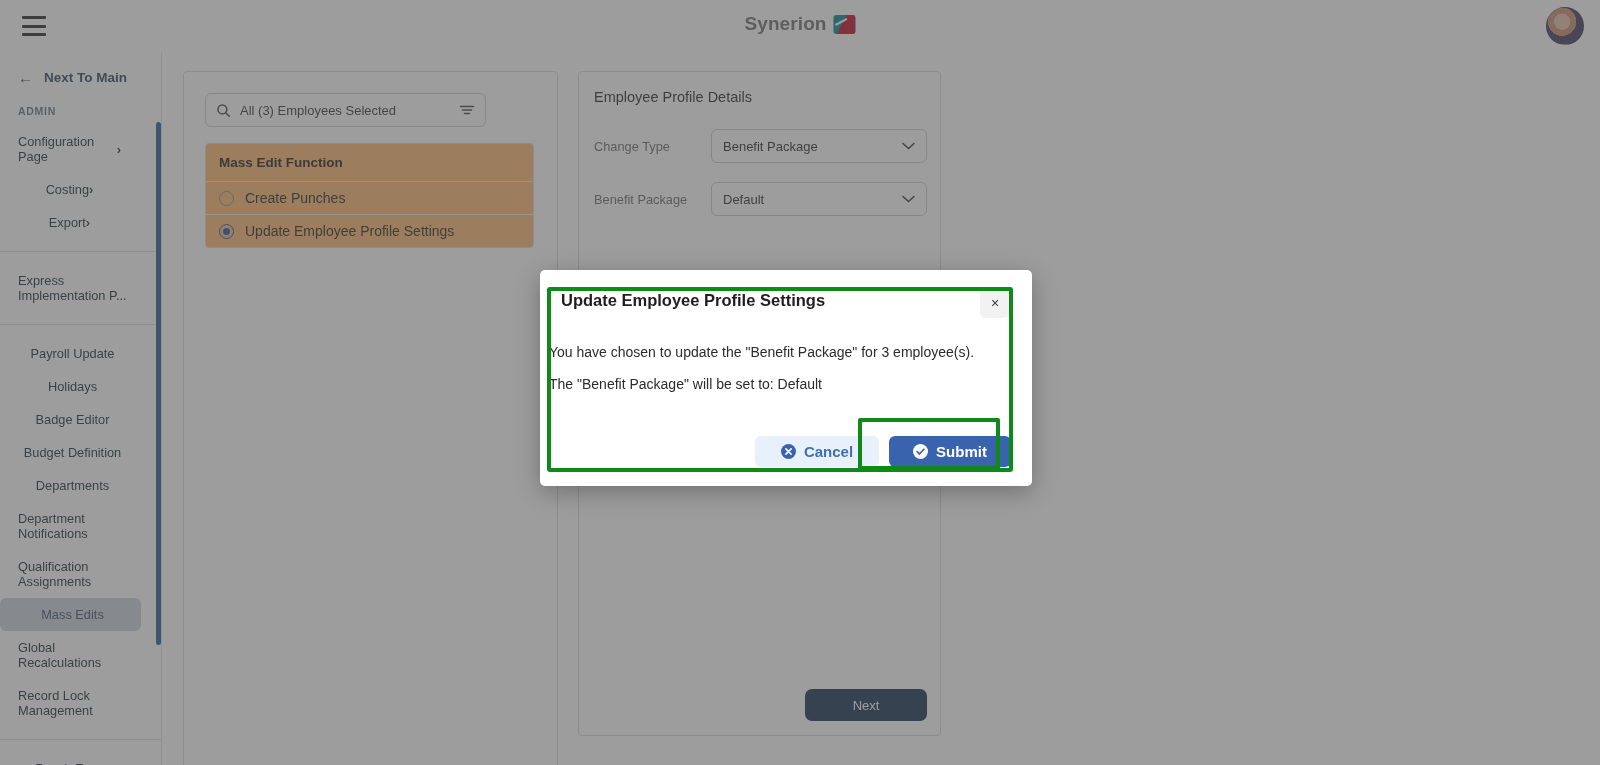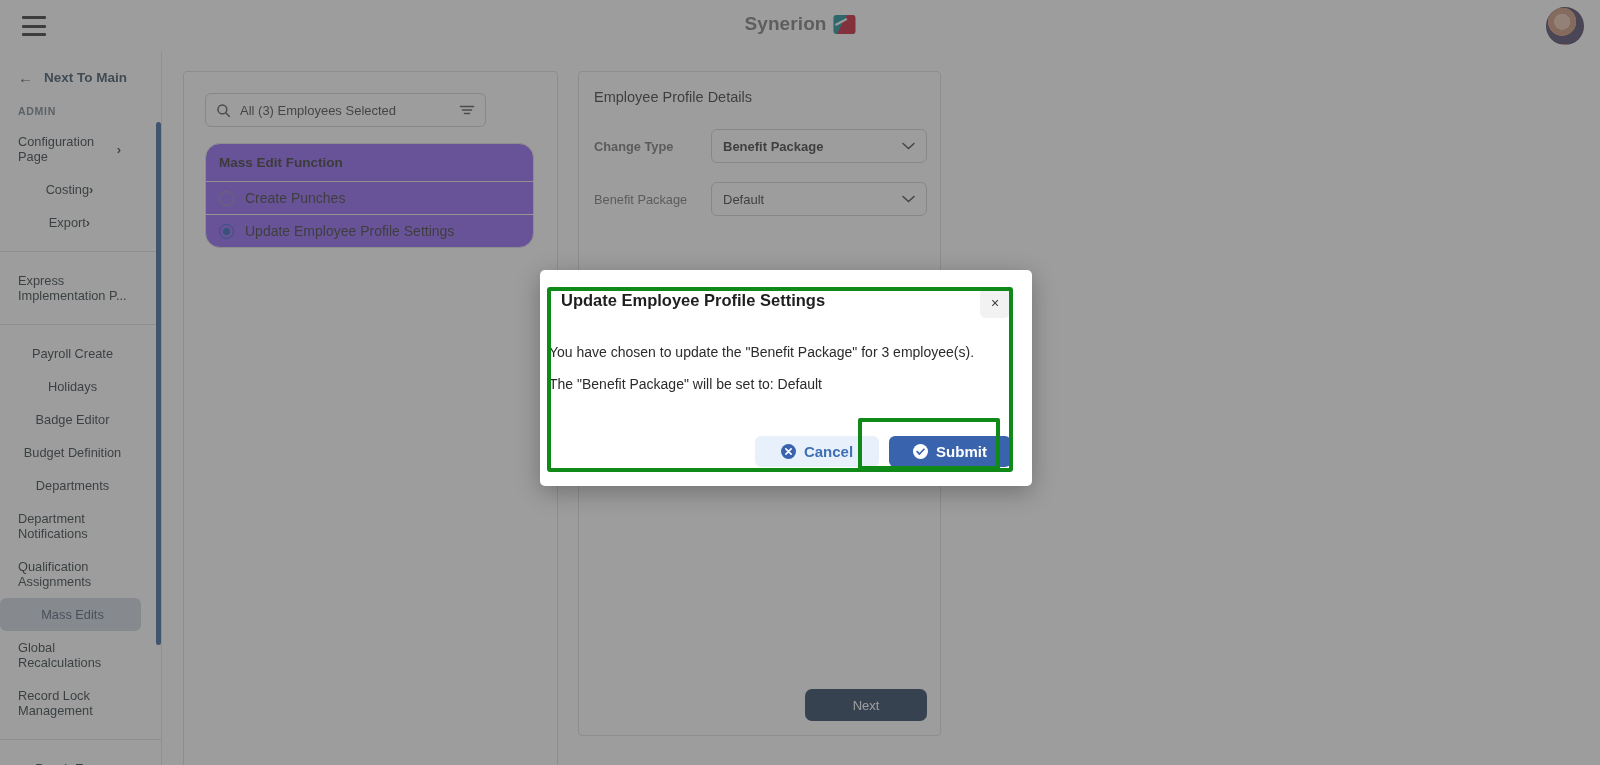--- a/index.html
+++ b/index.html
@@ -104,21 +104,21 @@
     position: absolute; left: 21px; top: 21px; width: 281px; height: 34px;
     border: 1px solid #cfcfcf; border-radius: 6px;
     display: flex; align-items: center; gap: 9px; padding: 0 10px;
     cursor: text;
   }
   .search-box .sv { flex: 1; font-size: 13px; color: #3b3b3b; }
   .ico { color: #4a4a4a; display: inline-flex; align-items: center; }
 
   .me-card {
     position: absolute; left: 21px; top: 71px; width: 329px;
-    border: 1px solid #dcdcdc; border-radius: 15px; background: #8b5cf6;
+    border: 1px solid #dcdcdc; border-radius: 4px; background: #fdba74;
   }
   .me-head {
     padding: 11px 13px; font-size: 13.5px; font-weight: 700; color: #262626;
     border-bottom: 1px solid #e4e4e4;
   }
   .radio-row {
     display: flex; align-items: center; gap: 11px;
     padding: 8px 13px; font-size: 14px; color: #2d2d2d; cursor: pointer;
     border-bottom: 1px solid #ededed;
   }
@@ -244,21 +244,21 @@
 
     <div class="nav-sep"></div>
 
     <div class="nav-item">
       <span>Express Implementation P...</span>
     </div>
 
     <div class="nav-sep"></div>
 
     <div class="nav-item">
-      <span>Payroll Create</span>
+      <span>Payroll Update</span>
     </div>
     <div class="nav-item">
       <span>Holidays</span>
     </div>
     <div class="nav-item">
       <span>Badge Editor</span>
     </div>
     <div class="nav-item">
       <span>Budget Definition</span>
     </div>
@@ -319,21 +319,21 @@
         <div class="radio-row">
           <span class="radio on"></span>
           <span>Update Employee Profile Settings</span>
         </div>
       </div>
     </div>
 
     <div class="panel" id="panel-right">
       <div class="panel-title">Employee Profile Details</div>
 
-      <div class="field-row" style="top:57px;font-weight:bold;">
+      <div class="field-row" style="top:57px;">
         <span class="field-label">Change Type</span>
         <div class="select">
           <span>Benefit Package</span>
           <span class="chv">
             <svg width="13" height="8" viewBox="0 0 13 8" fill="none" stroke="#3f3f3f" stroke-width="1.6" stroke-linecap="round">
                 <polyline points="1,1.5 6.5,6.5 12,1.5"></polyline>
               </svg>
           </span>
         </div>
       </div>

